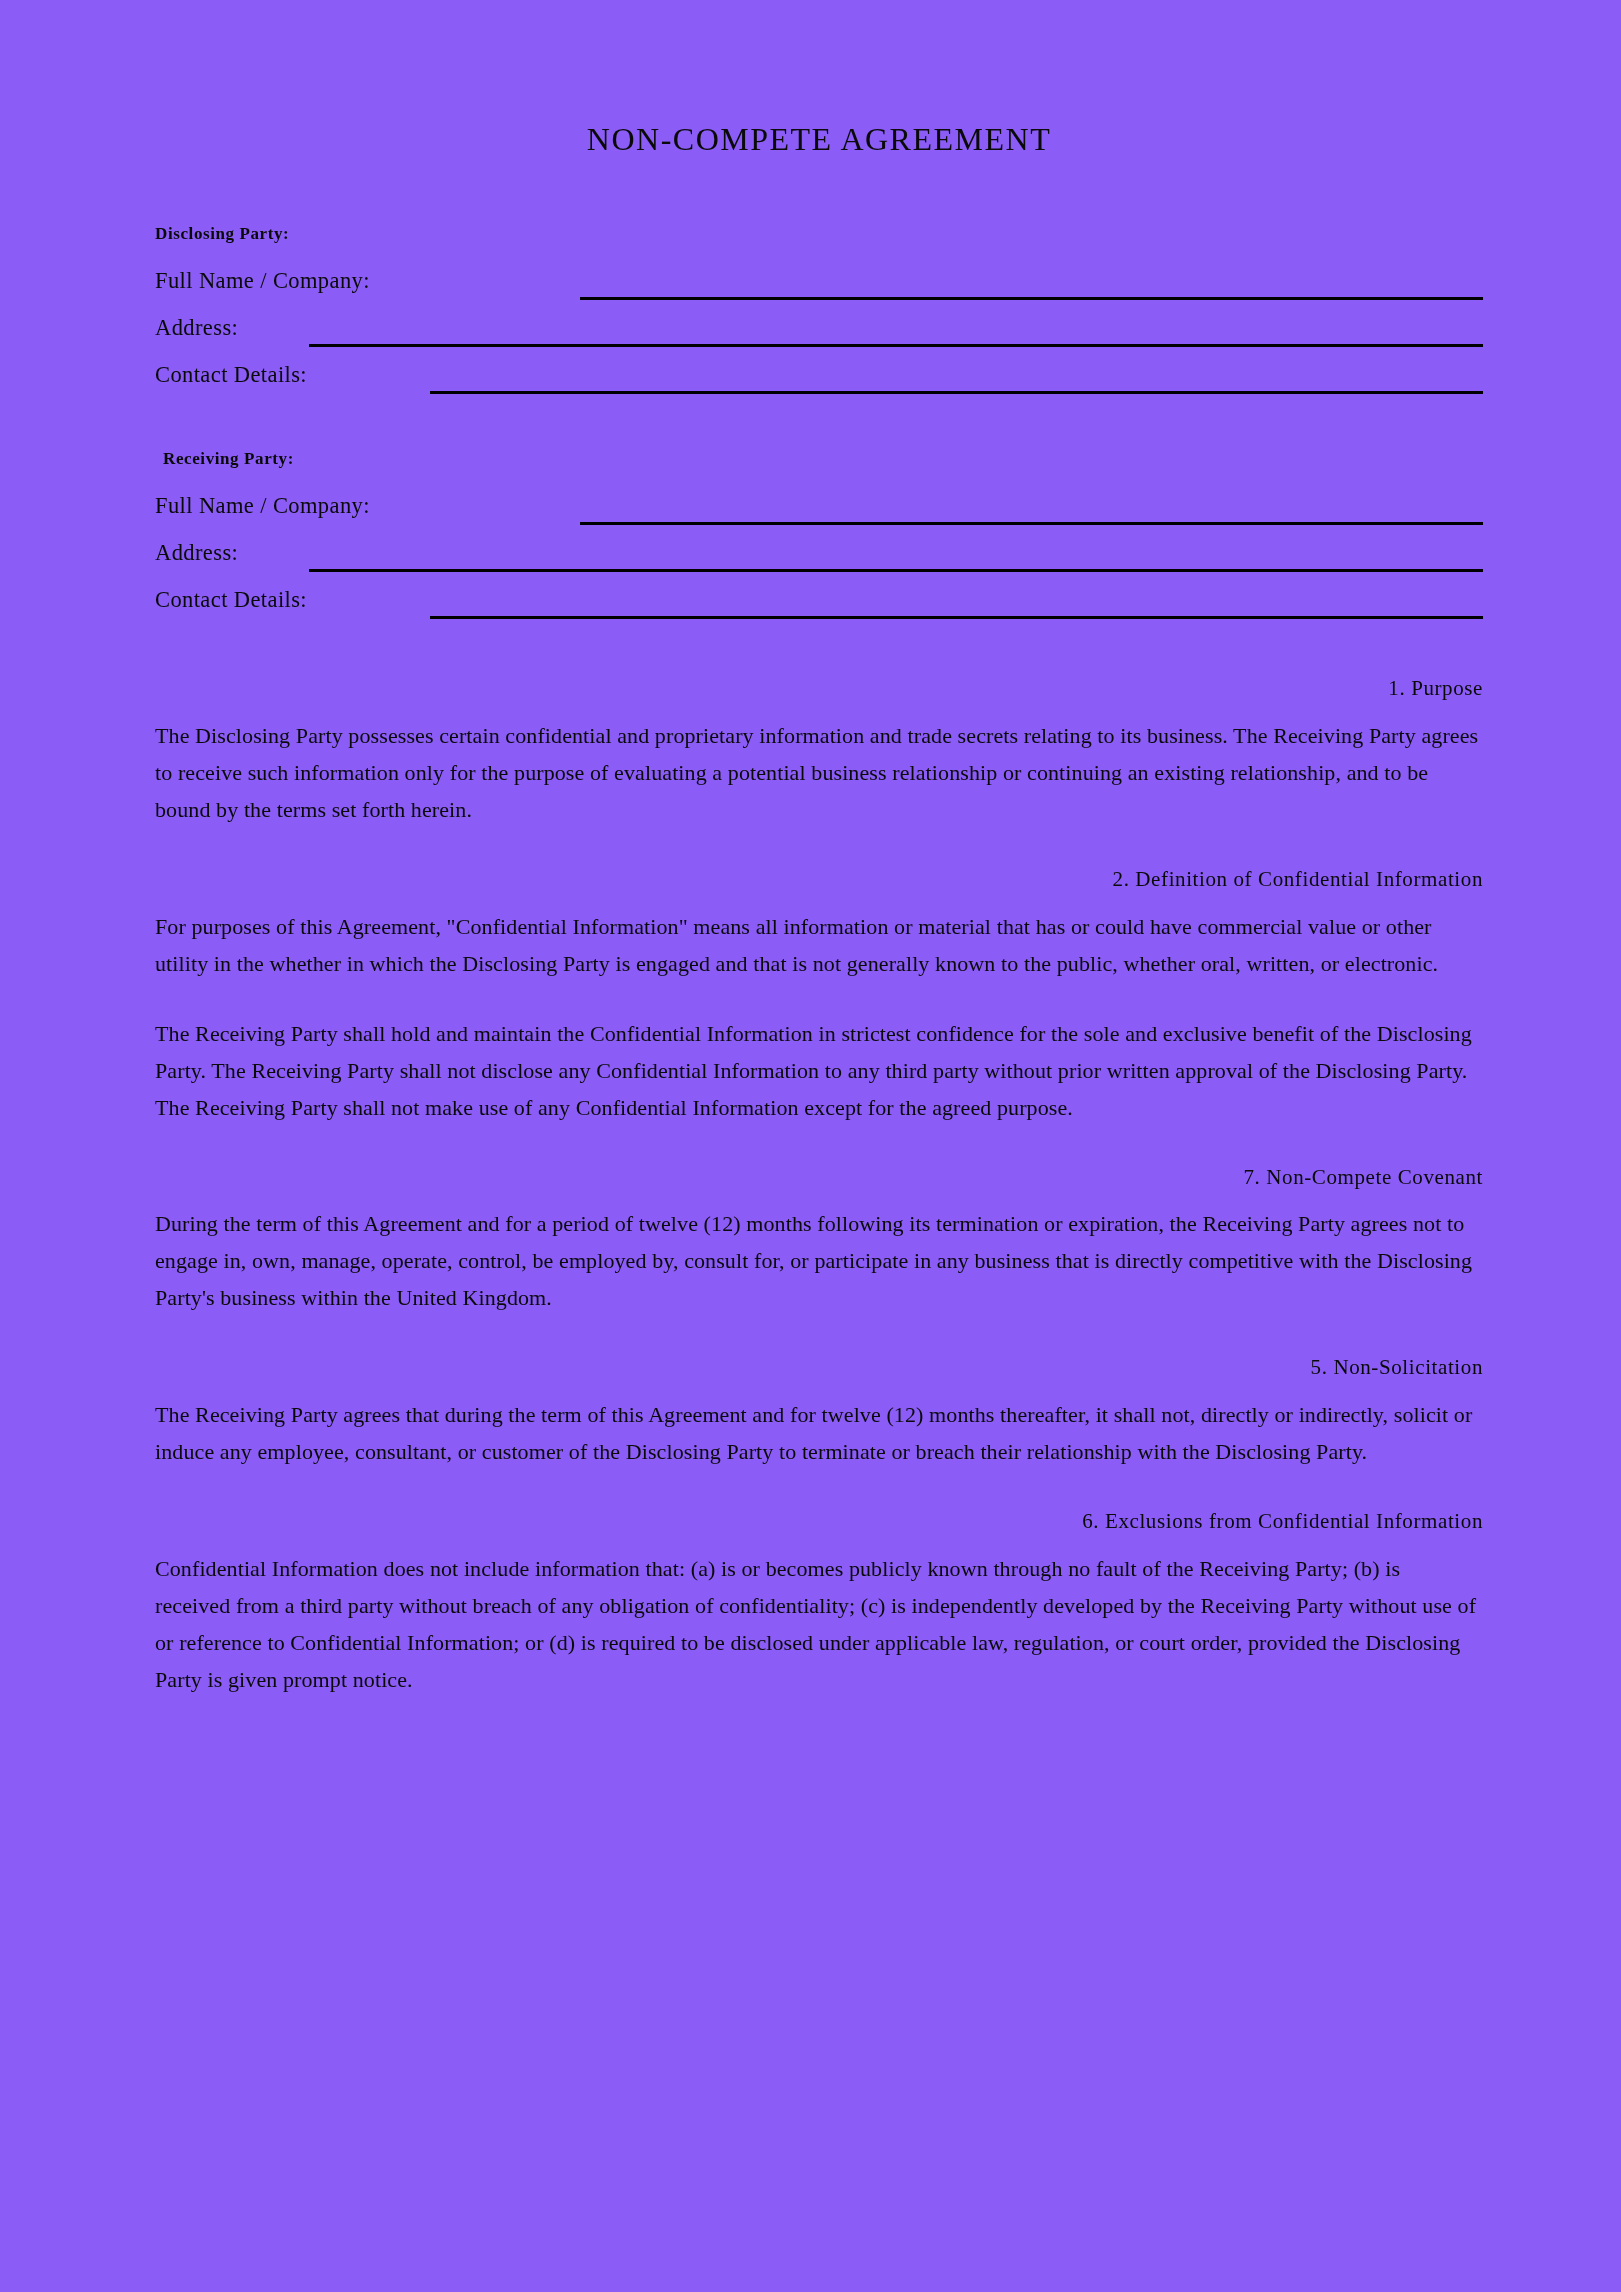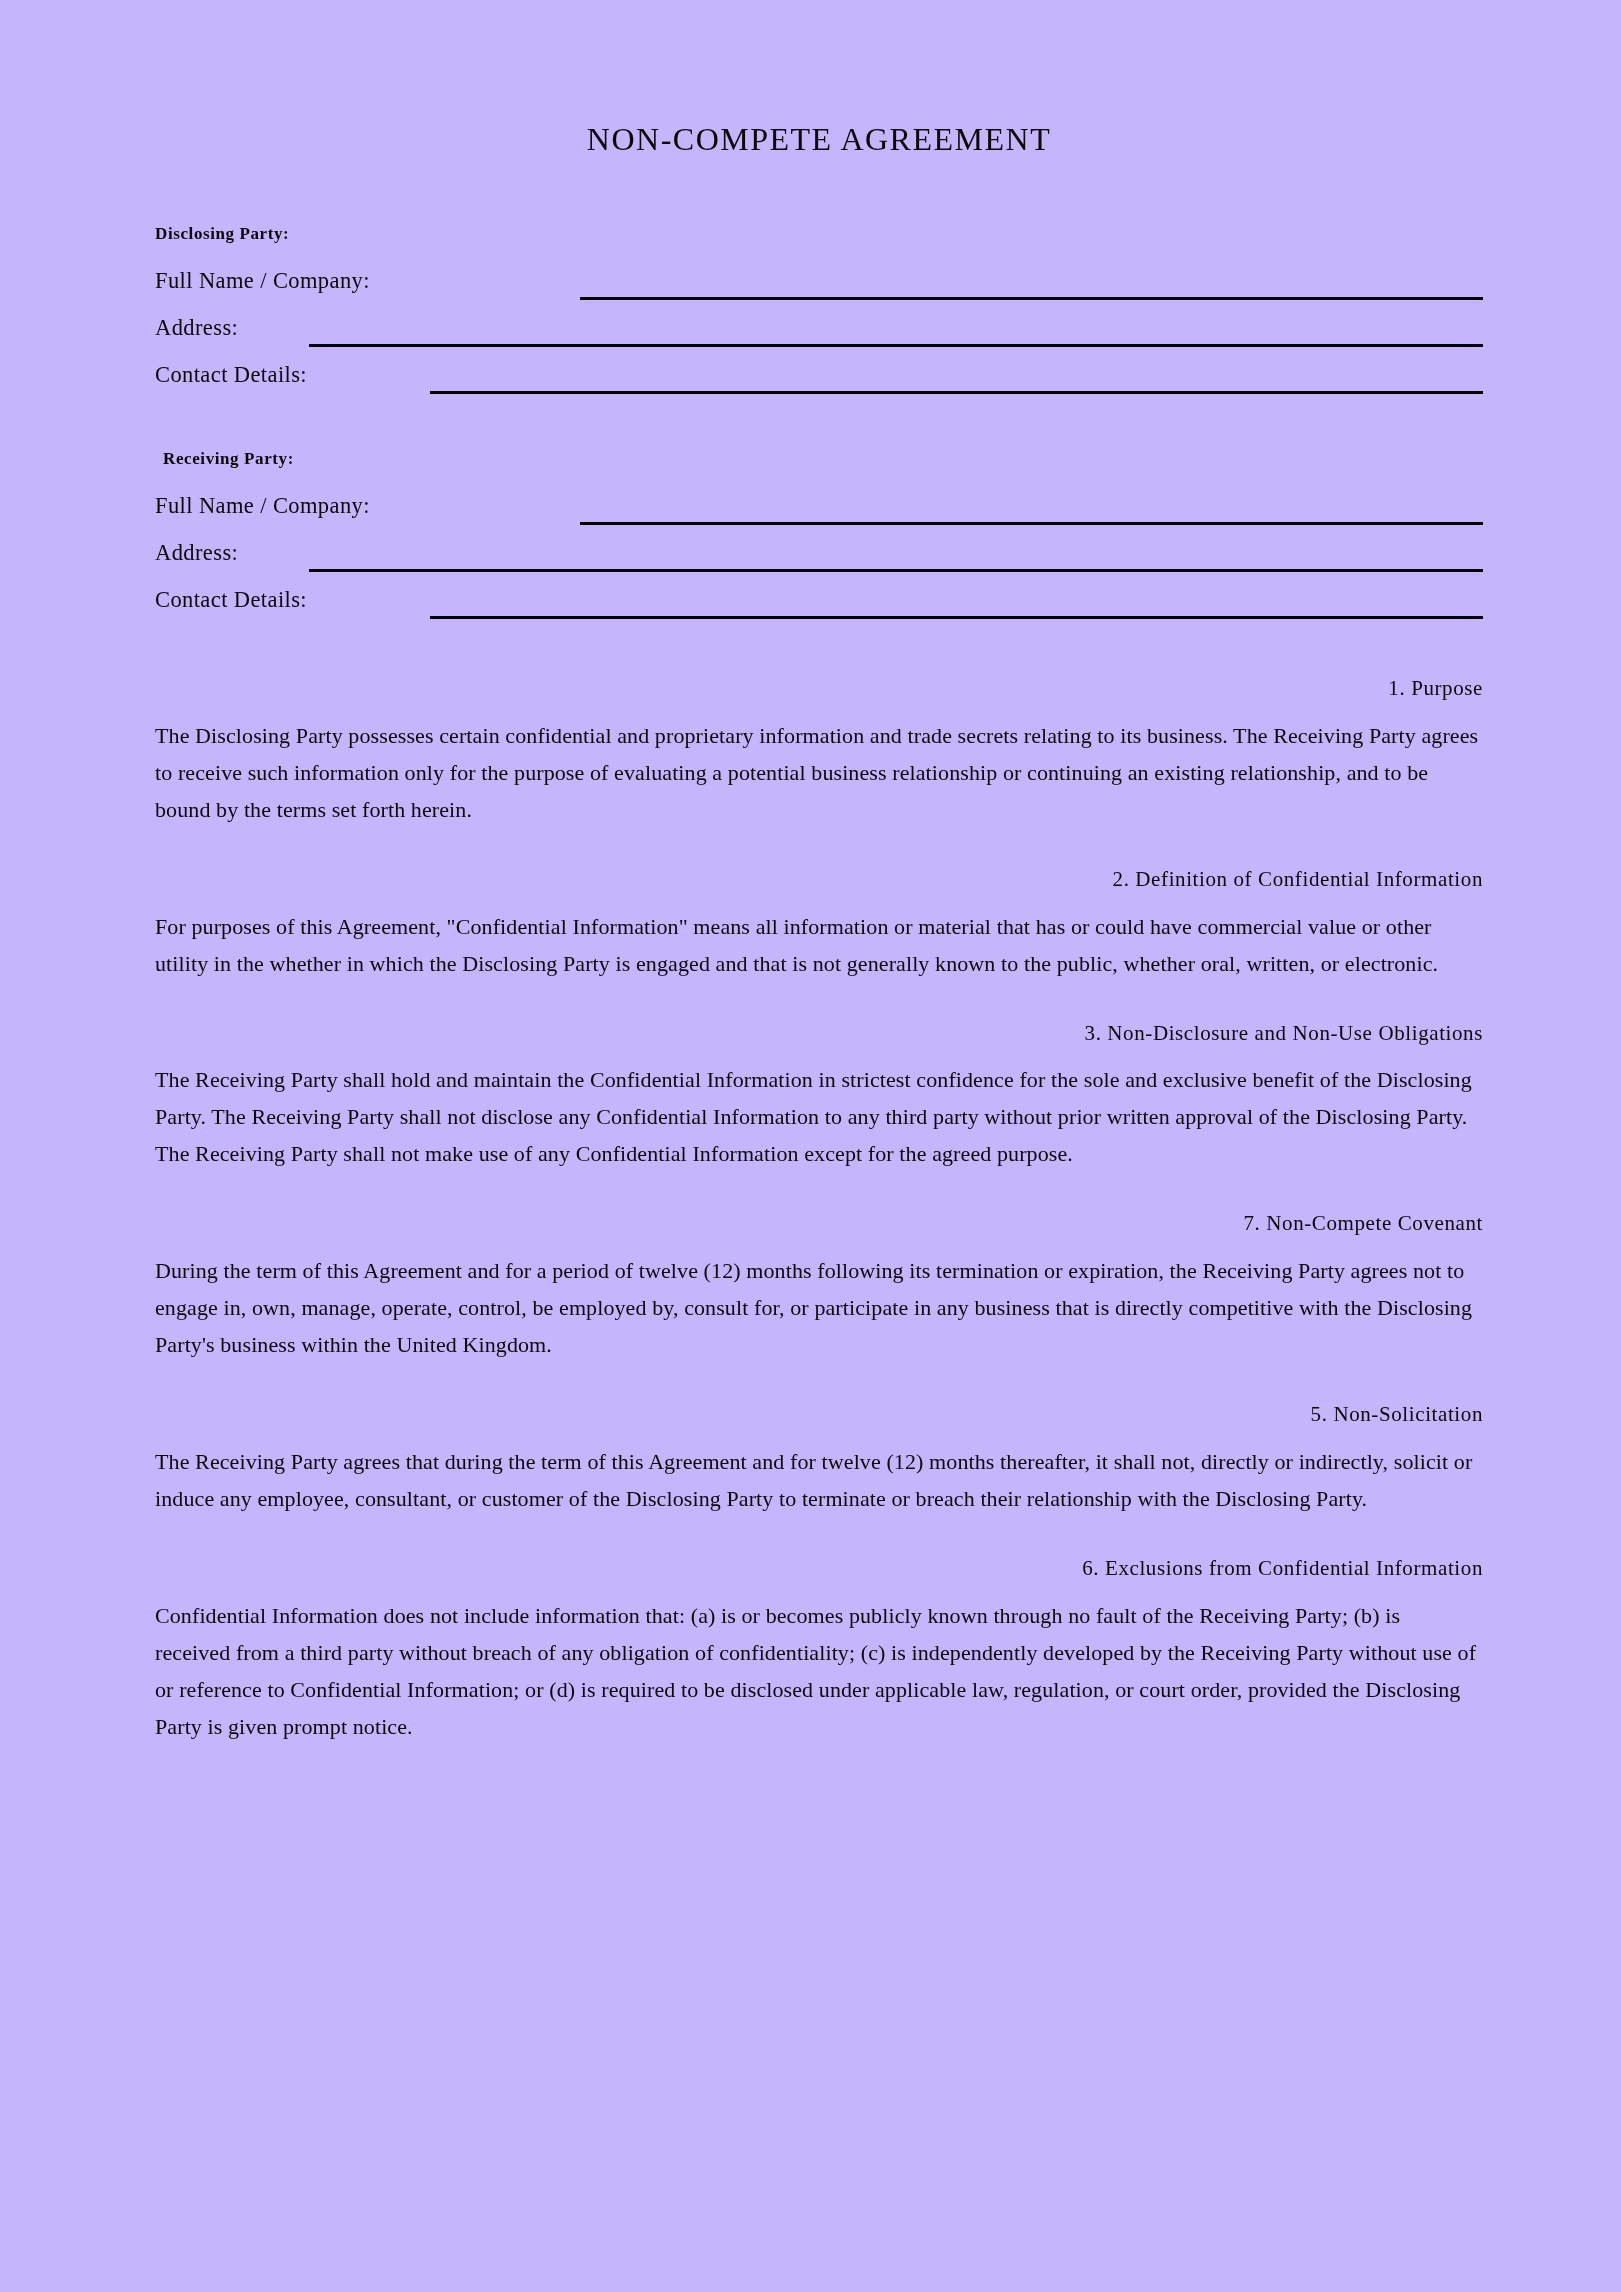--- a/index.html
+++ b/index.html
@@ -4,21 +4,21 @@
 <style>
   html, body {
     margin: 0;
     padding: 0;
     background: #ffffff;
   }
   .page {
     position: relative;
     width: 1621px;
     height: 2293px;
-    background: #c4b5fd;
+    background: #8b5cf6;
     color: #0a0a0a;
     font-family: "Liberation Serif", "DejaVu Serif", serif;
     overflow: hidden;
     box-sizing: border-box;
   }
   .content {
     box-sizing: border-box;
     padding: 0 138px 0 155px; 
   }
   .doc-title {
@@ -135,21 +135,20 @@
         <h2 class="section-heading">1. Purpose</h2>
         <p class="section-body">The Disclosing Party possesses certain confidential and proprietary information and trade secrets relating to its business. The Receiving Party agrees to receive such information only for the purpose of evaluating a potential business relationship or continuing an existing relationship, and to be bound by the terms set forth herein.</p>
       </div>
 
       <div class="section">
         <h2 class="section-heading">2. Definition of Confidential Information</h2>
         <p class="section-body">For purposes of this Agreement, "Confidential Information" means all information or material that has or could have commercial value or other utility in the whether in which the Disclosing Party is engaged and that is not generally known to the public, whether oral, written, or electronic.</p>
       </div>
 
       <div class="section">
-        <h2 class="section-heading">3. Non-Disclosure and Non-Use Obligations</h2>
         <p class="section-body">The Receiving Party shall hold and maintain the Confidential Information in strictest confidence for the sole and exclusive benefit of the Disclosing Party. The Receiving Party shall not disclose any Confidential Information to any third party without prior written approval of the Disclosing Party. The Receiving Party shall not make use of any Confidential Information except for the agreed purpose.</p>
       </div>
 
       <div class="section">
         <h2 class="section-heading">7. Non-Compete Covenant</h2>
         <p class="section-body">During the term of this Agreement and for a period of twelve (12) months following its termination or expiration, the Receiving Party agrees not to engage in, own, manage, operate, control, be employed by, consult for, or participate in any business that is directly competitive with the Disclosing Party's business within the United Kingdom.</p>
       </div>
 
       <div class="section">
         <h2 class="section-heading">5. Non-Solicitation</h2>

